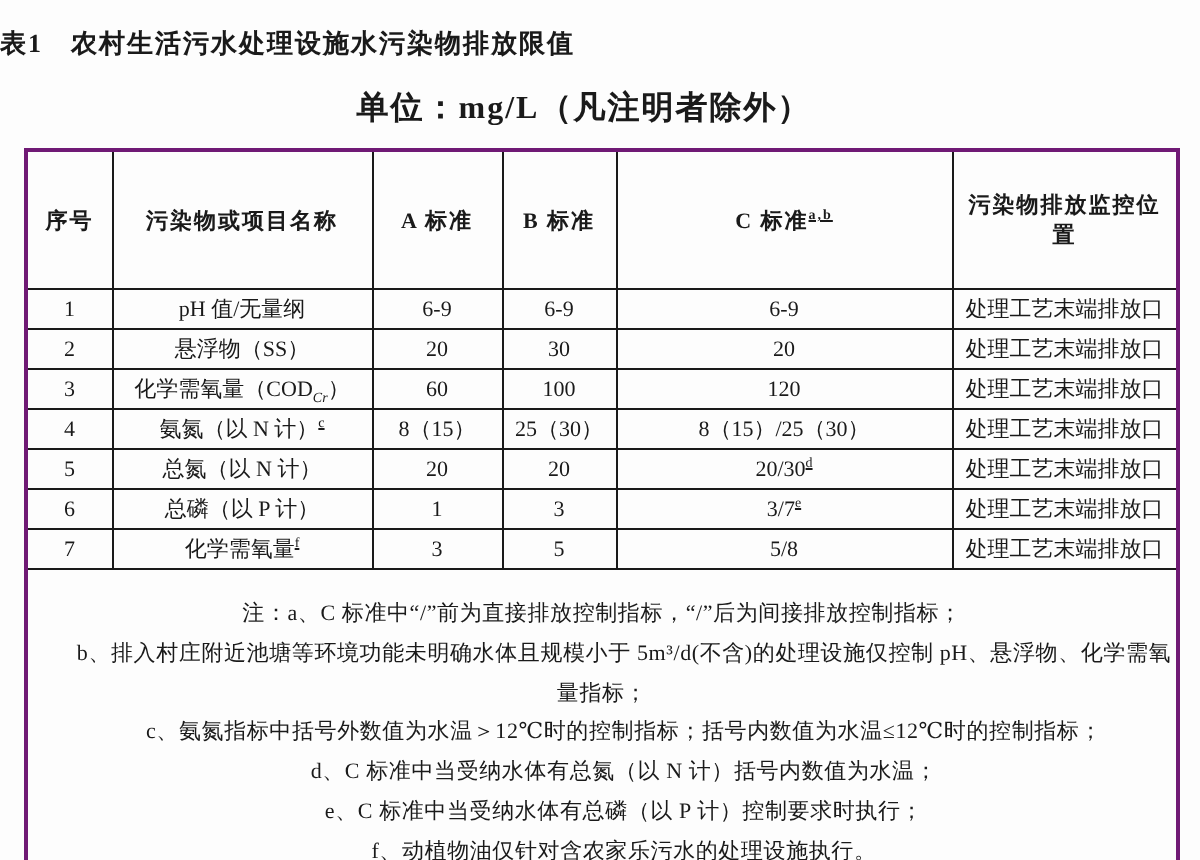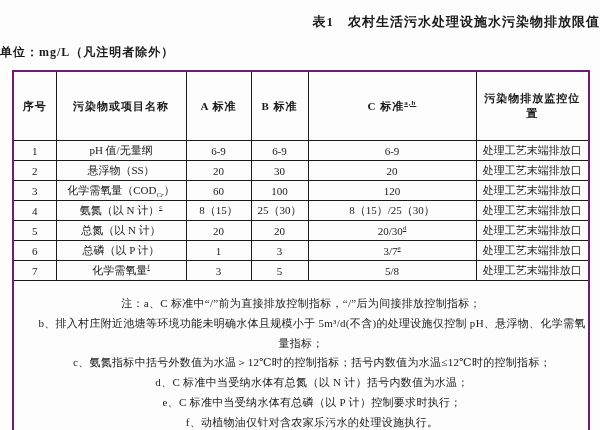--- a/index.html
+++ b/index.html
@@ -5,29 +5,29 @@
   html, body { margin: 0; padding: 0; }
   body {
     width: 600px; height: 430px;
     background: #fdfdfd;
     color: #1a1a1a;
     font-family: "Liberation Serif", "DejaVu Serif", serif;
     overflow: hidden;
   }
   .page { width: 600px; height: 430px; }
   .doc-title {
-    text-align: right;
+    text-align: left;
     font-size: 13px;
     font-weight: bold;
     padding-top: 13px;
     letter-spacing: 1px;
   }
   .unit-note {
-    text-align: left;
-    font-size: 12px;
+    text-align: center;
+    font-size: 16px;
     font-weight: bold;
     padding: 13px 16px 9px 0;
     letter-spacing: 1px;
   }
   table.limits {
     border-collapse: collapse;
     table-layout: fixed;
     width: 576px;
     margin-left: 12px;
     border: 2px solid #701a75;

